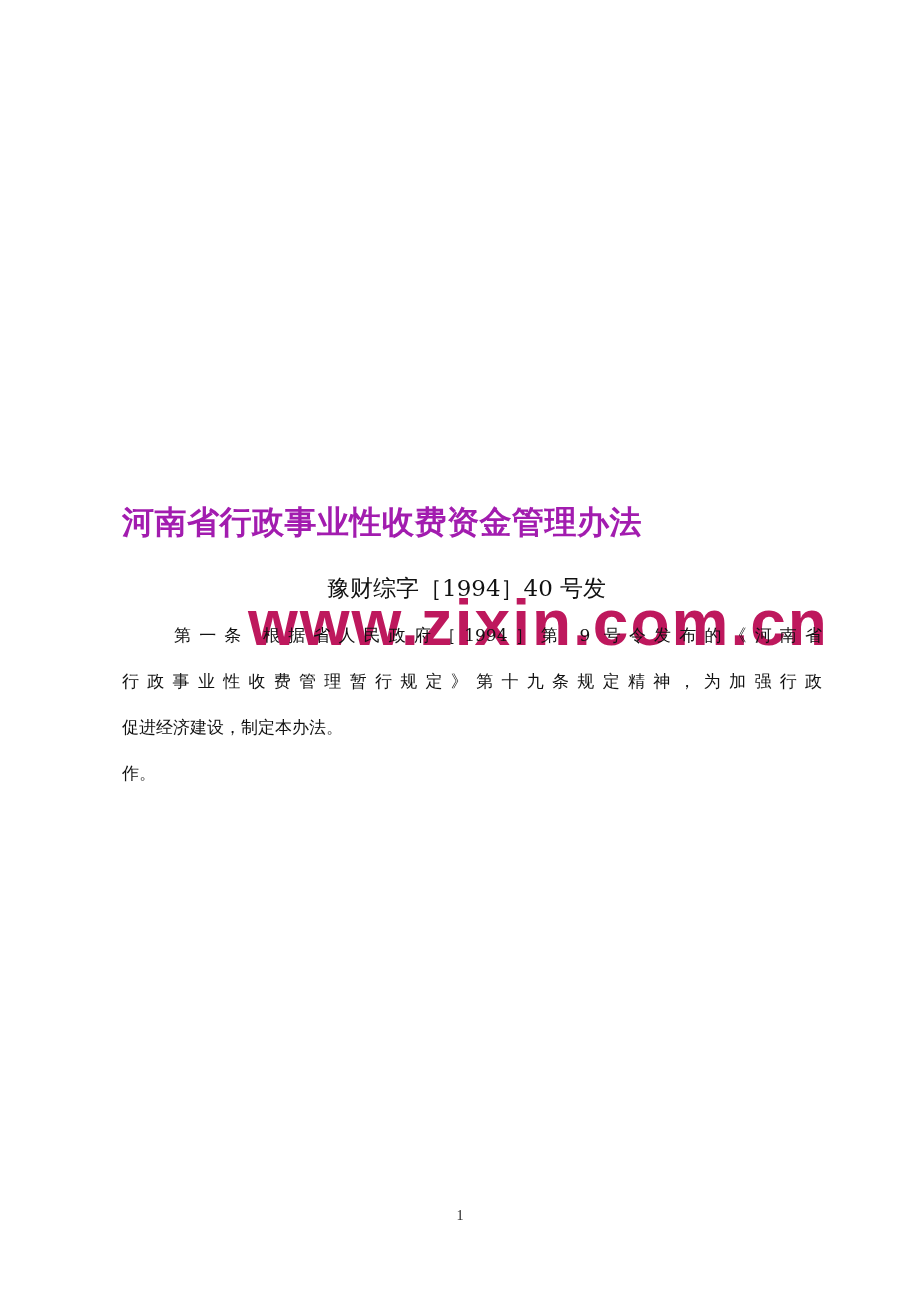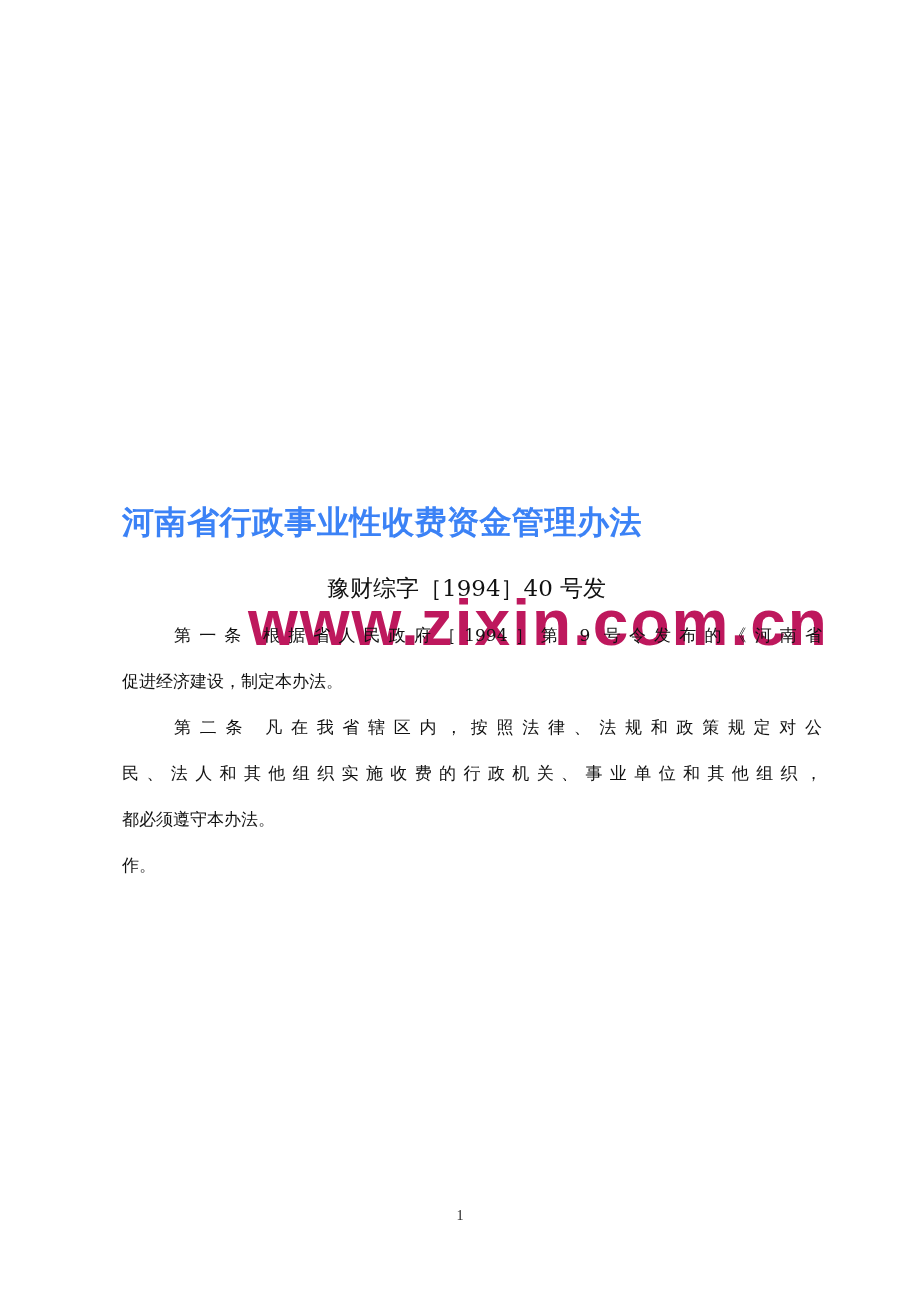--- a/index.html
+++ b/index.html
@@ -38,21 +38,21 @@
     }
     .title {
       position: absolute;
       left: 122px;
       top: 500px;
       margin: 0;
       font-family: "DejaVu Sans", "Liberation Sans", sans-serif;
       font-weight: bold;
       font-size: 32px;
       line-height: 44px;
-      color: #3b82f6;
+      color: #a21caf;
       letter-spacing: 0.5px;
       z-index: 1;
     }
     .docno {
       position: absolute;
       left: 327px;
       top: 568px;
       font-size: 23px;
       line-height: 40px;
       z-index: 1;
@@ -102,28 +102,24 @@
   <div class="watermark">www.zixin.com.cn</div>
 
   <h1 class="title">河南省行政事业性收费资金管理办法</h1>
 
   <div class="docno">豫财综字［1994］40 号发</div>
 
   <div class="body-text">
 
     <div class="article">
       <div class="line indent">第一条 根据省人民政府［1994］第 9 号令发布的《河南省</div>
+      <div class="line">行政事业性收费管理暂行规定》第十九条规定精神，为加强行政</div>
       <div class="line last">促进经济建设，制定本办法。</div>
     </div>
 
-    <div class="article">
-      <div class="line indent">第二条 凡在我省辖区内，按照法律、法规和政策规定对公</div>
-      <div class="line">民、法人和其他组织实施收费的行政机关、事业单位和其他组织，</div>
-      <div class="line last">都必须遵守本办法。</div>
-    </div>
 
     <div class="article">
       <div class="line last">作。</div>
     </div>
 
   </div>
 
   <div class="page-number">1</div>
 
 </div>

